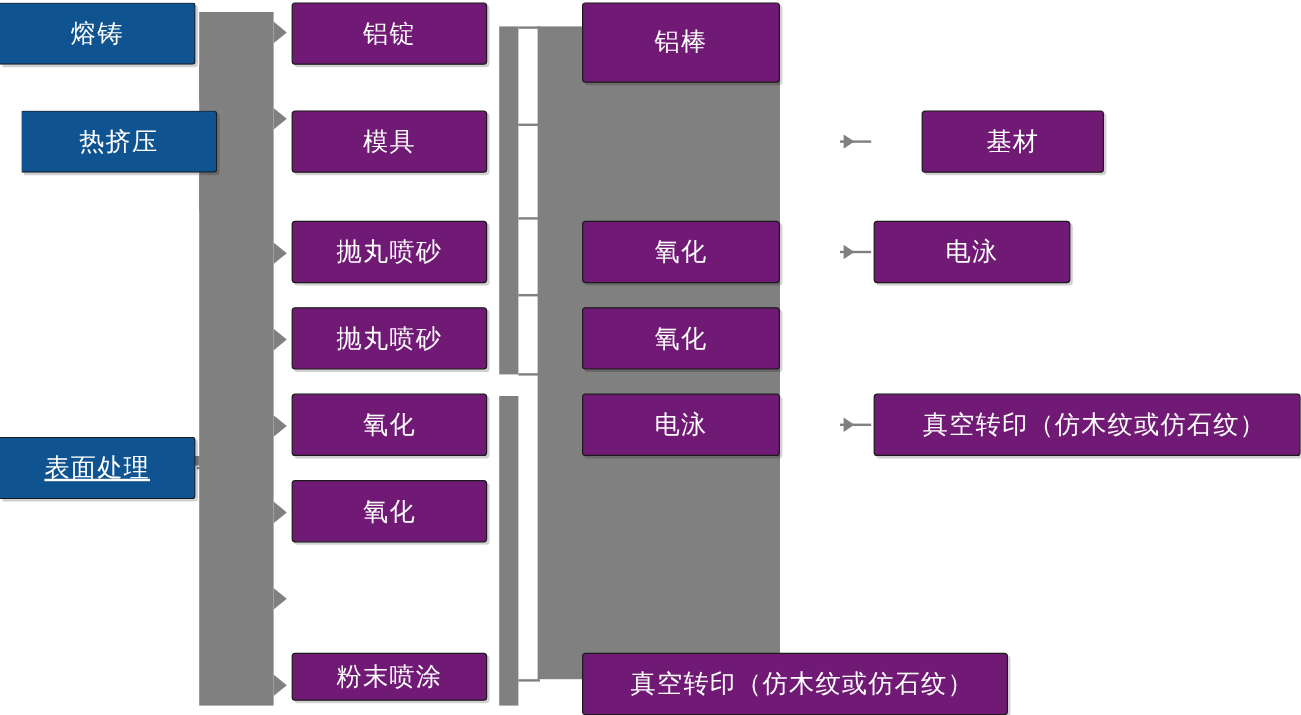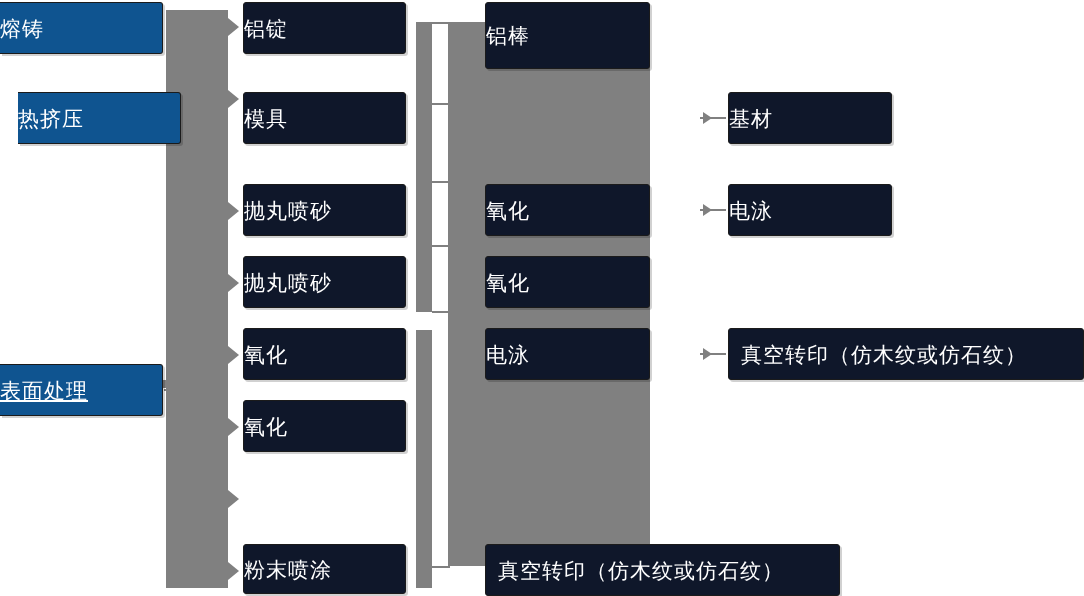--- a/index.html
+++ b/index.html
@@ -45,32 +45,32 @@
     height:2px;
     background:#808080;
   }
 
   
   .box{
     position:absolute;
     box-sizing:border-box;
     display:flex;
     align-items:center;
-    justify-content:flex-start;
+    justify-content:center;
     color:#ffffff;
     border:1px solid #1b1b1b;
     border-radius:3px;
     font-size:21px;
     line-height:1;
     letter-spacing:1px;
     white-space:nowrap;
     box-shadow:2px 2px 0 rgba(0,0,0,0.18);
   }
   .box.dark{ background:#0f5490; }
-  .box.light{ background:#0f172a; }
+  .box.light{ background:#701a75; }
   .box.wide{ font-size:21px;padding-left:12px; }
 
   
   .flushleft{ border-left:none; border-top-left-radius:0; border-bottom-left-radius:0;}
 </style>
 </head>
 <body>
 
 <div id="canvas">
 
@@ -141,21 +141,21 @@
 
   <div class="box light" style="left:243px;top:328px;width:163px;height:52px;">
     <span>氧化</span>
   </div>
 
   <div class="box light" style="left:243px;top:400px;width:163px;height:52px;">
     <span>氧化</span>
   </div>
 
 
-  <div class="box light" style="left:243px;top:544px;width:163px;height:50px;">
+  <div class="box light" style="left:243px;top:544px;width:163px;height:40px;">
     <span>粉末喷涂</span>
   </div>
 
   <div class="box light" style="left:485px;top:2px;width:165px;height:67px;">
     <span>铝棒</span>
   </div>
 
 
   <div class="box light" style="left:485px;top:184px;width:165px;height:52px;">
     <span>氧化</span>
@@ -166,21 +166,21 @@
   </div>
 
   <div class="box light" style="left:485px;top:328px;width:165px;height:52px;">
     <span>电泳</span>
   </div>
 
   <div class="box light wide" style="left:485px;top:544px;width:355px;height:52px;">
     <span>真空转印（仿木纹或仿石纹）</span>
   </div>
 
-  <div class="box light" style="left:728px;top:92px;width:164px;height:52px;">
+  <div class="box light" style="left:768px;top:92px;width:152px;height:52px;">
     <span>基材</span>
   </div>
 
   <div class="box light" style="left:728px;top:184px;width:164px;height:52px;">
     <span>电泳</span>
   </div>
 
   <div class="box light wide" style="left:728px;top:328px;width:356px;height:52px;">
     <span>真空转印（仿木纹或仿石纹）</span>
   </div>

